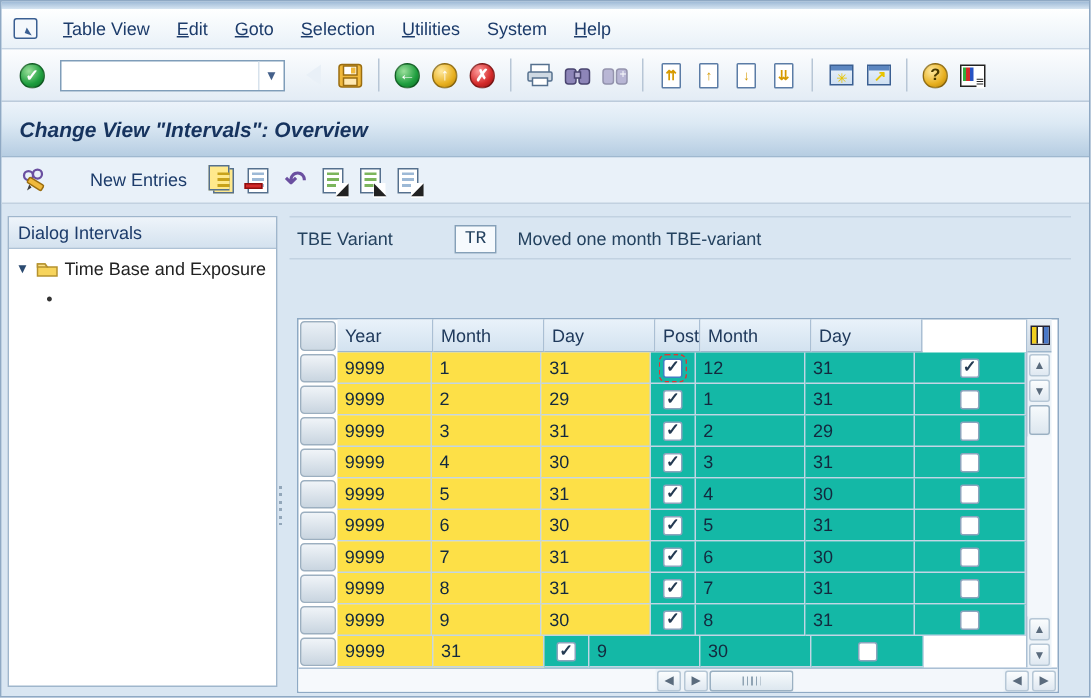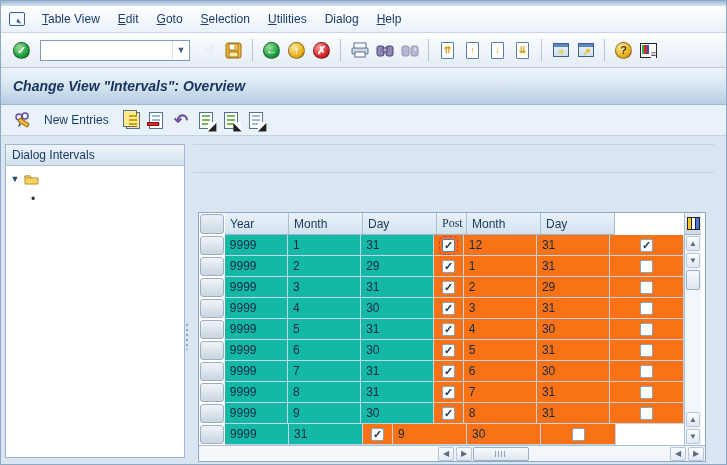--- a/index.html
+++ b/index.html
@@ -60,21 +60,21 @@
     background: linear-gradient(#ecf3fa 0%, #dcE9f4 40%, #b6cde2 100%);
     border-bottom: 1px solid #9fb8cf;
   }
   .title-text { font-size:14px; font-weight:bold; font-style:italic; color:#16335e; }
 
   
   .apptoolbar {
     height: 31px; display:flex; align-items:center; padding:0 10px;
     background:#e9f1f9; border-bottom:1px solid #c2d1e0;
   }
-  .new-entries { margin:0 10px 0 8px; color:#1d3c6b; white-space:nowrap; cursor:default;text-align:center; }
+  .new-entries { margin:0 10px 0 24px; color:#1d3c6b; white-space:nowrap; cursor:default;text-align:center; }
   .doc-ic { width:14px; height:17px; border:1px solid #55708e; background:#fff; position:relative; }
   .doc-ic.yellow { background:#ffe98c; }
   .doc-ic .stripes { position:absolute; inset:2px; background:repeating-linear-gradient(#7cb55c 0 2px, #fff 2px 4px); }
   .doc-ic .stripes.blue { background:repeating-linear-gradient(#9db9d6 0 2px, #fff 2px 4px); }
   .doc-ic .redbar { position:absolute; left:-3px; bottom:2px; width:12px; height:4px; background:#d42a2a; border:1px solid #8f0f0f; }
   .doc-ic .corner-arr { position:absolute; right:-4px; bottom:-4px; color:#222; font-size:10px; font-weight:bold; line-height:1; background:#fff;}
   .copy-back { position:absolute; left:-4px; top:-3px; width:14px; height:17px; border:1px solid #55708e; background:#ffe98c; }
   .undo-glyph { font-size:17px; color:#6a4fa0; font-weight:bold; line-height:1; }
 
   
@@ -106,22 +106,22 @@
   
   .grid { position:absolute; left:197px; top:76px; width:508px;
     border:1px solid #8ea9c4; background:#fff; }
   .grid-inner { display:flex; }
   .grid-main { width:485px; }
   .grid-row { display:flex; height:21px; }
   .grid-row.header { height:22px; }
   .gcell { border-right:1px solid #c2d5e5; border-bottom:1px solid #c2d5e5;
     padding:0 5px; display:flex; align-items:center; overflow:hidden; color:#13293f; }
   .gcell.hdr { background:linear-gradient(#e9f2fa,#d3e2f0); border-right:1px solid #aabfd4; border-bottom:1px solid #9db6cc; color:#203a5c; }
-  .gcell.key { background:#14b8a6; }
-  .gcell.white { background:#f97316; }
+  .gcell.key { background:#fde047; }
+  .gcell.white { background:#14b8a6; }
   .gcell.center { justify-content:center; padding:0; }
   .gcell.selector { background:linear-gradient(#f0f4f8,#c9d5e0); border:1px solid #9cafc0; border-radius:3px; margin:1px; }
   .grid-row.header .gcell.selector { background:linear-gradient(#eaf0f6,#cdd9e4); }
 
   .cb { width:13px; height:13px; background:#fff; border:1px solid #8ba4bd; border-radius:2px;
     position:relative; display:flex; align-items:center; justify-content:center; }
   .cb.checked::after { content:"✓"; color:#243a52; font-size:11px; font-weight:bold; line-height:1; }
   .cb.focused { border-color:#3f7fc4; }
   .cb-focus-wrap { outline:1px dashed #e03333; outline-offset:2px; }
 
@@ -159,21 +159,21 @@
   <div class="top-edge"></div>
 
   <div class="menubar">
     <span class="sysmenu-icon"></span>
     <span style="display:flex;align-items:flex-end;">
         <span class="menu-item"><u>T</u>able View</span>
         <span class="menu-item"><u>E</u>dit</span>
         <span class="menu-item"><u>G</u>oto</span>
         <span class="menu-item"><u>S</u>election</span>
         <span class="menu-item"><u>U</u>tilities</span>
-        <span class="menu-item">Dialog</span>
+        <span class="menu-item">System</span>
         <span class="menu-item"><u>H</u>elp</span>
       </span>
   </div>
 
   <div class="toolbar">
     <span class="tbicon">
         <span class="sphere green">✓</span>
       </span>
     <span class="cmd-field">
       <input value="" style="">
@@ -311,41 +311,47 @@
       <div class="tree">
           <div class="tree-row" style="padding-left: 2px;">
             <span class="tree-expander">▼</span>
             <span class="tree-label-wrap">
               <span>
                 <svg width="15" height="12">
                   <path d="M1 3 h5 l1.5 2 H14 v6 H1 z" fill="#f7d45c" stroke="#b5922f"></path>
                   <path d="M1 3 h5 l1.5 2 H1 z" fill="#fce28a" stroke="#b5922f"></path>
                 </svg>
               </span>
+              <span class="tree-label">Time Base and Exposure</span>
             </span>
           </div>
           <div class="tree-row selected" style="padding-left: 20px;">
             <span class="tree-bullet">•</span>
           </div>
         </div>
     </div>
     <div class="splitter-dots"></div>
 
     <div class="rp-topline"></div>
+    <div class="tbe-row">
+      <span class="tbe-label">TBE Variant</span>
+      <span class="tbe-value">TR</span>
+      <span class="tbe-desc">Moved one month TBE-variant</span>
+    </div>
     <div class="rp-underline"></div>
 
     <div class="grid">
       <div class="grid-inner">
         <div class="grid-main">
           <div class="grid-row header">
               <div class="gcell hdr selector" style="width: 24px;"></div>
               <div class="gcell hdr" style="width: 64px;">Year</div>
               <div class="gcell hdr" style="width: 74px;">Month</div>
               <div class="gcell hdr" style="width: 74px;">Day</div>
-              <div class="gcell hdr" style="width: 30px; font-family: Liberation Serif, serif;">Post</div>
+              <div class="gcell hdr" style="width: 30px;">Post</div>
               <div class="gcell hdr" style="width: 74px;">Month</div>
               <div class="gcell hdr" style="width: 74px;">Day</div>
             </div>
           <div>
               <div class="grid-row">
                 <div class="gcell selector" style="width: 24px;"></div>
                 <div class="gcell key" style="width: 64px;">9999</div>
                 <div class="gcell key" style="width: 74px;">1</div>
                 <div class="gcell key" style="width: 74px;">31</div>
                 <div class="gcell white center" style="width: 30px;">

